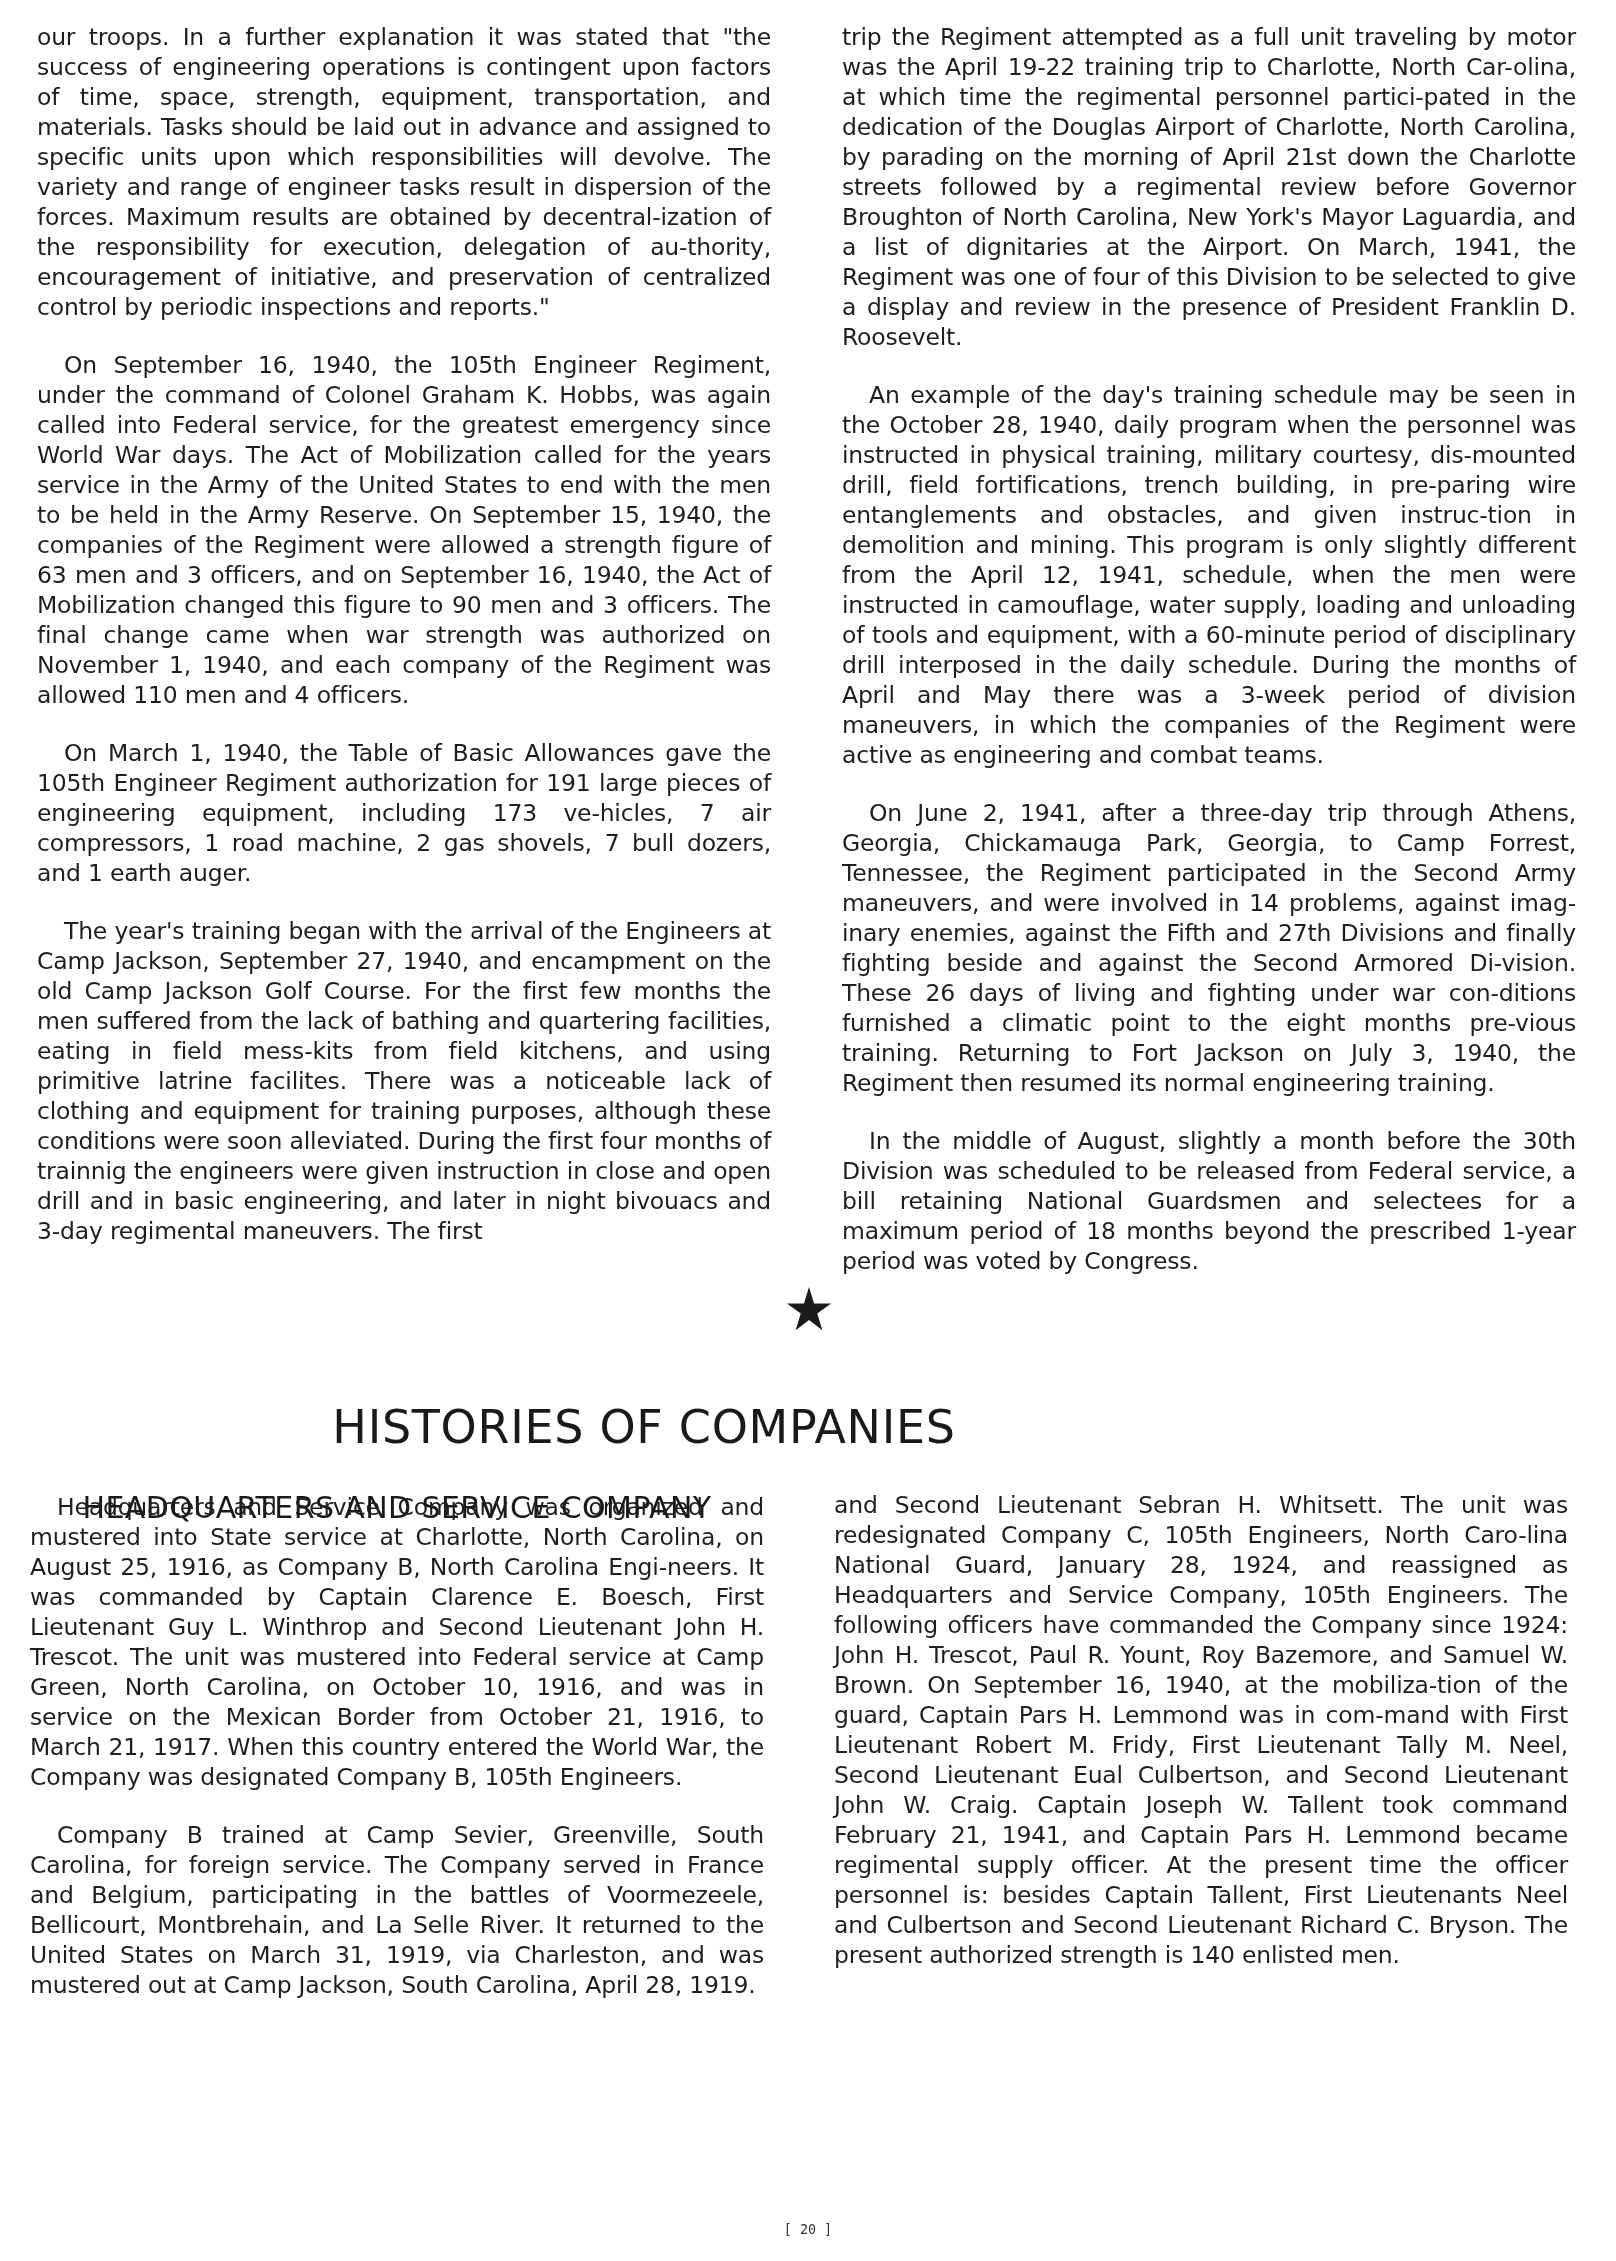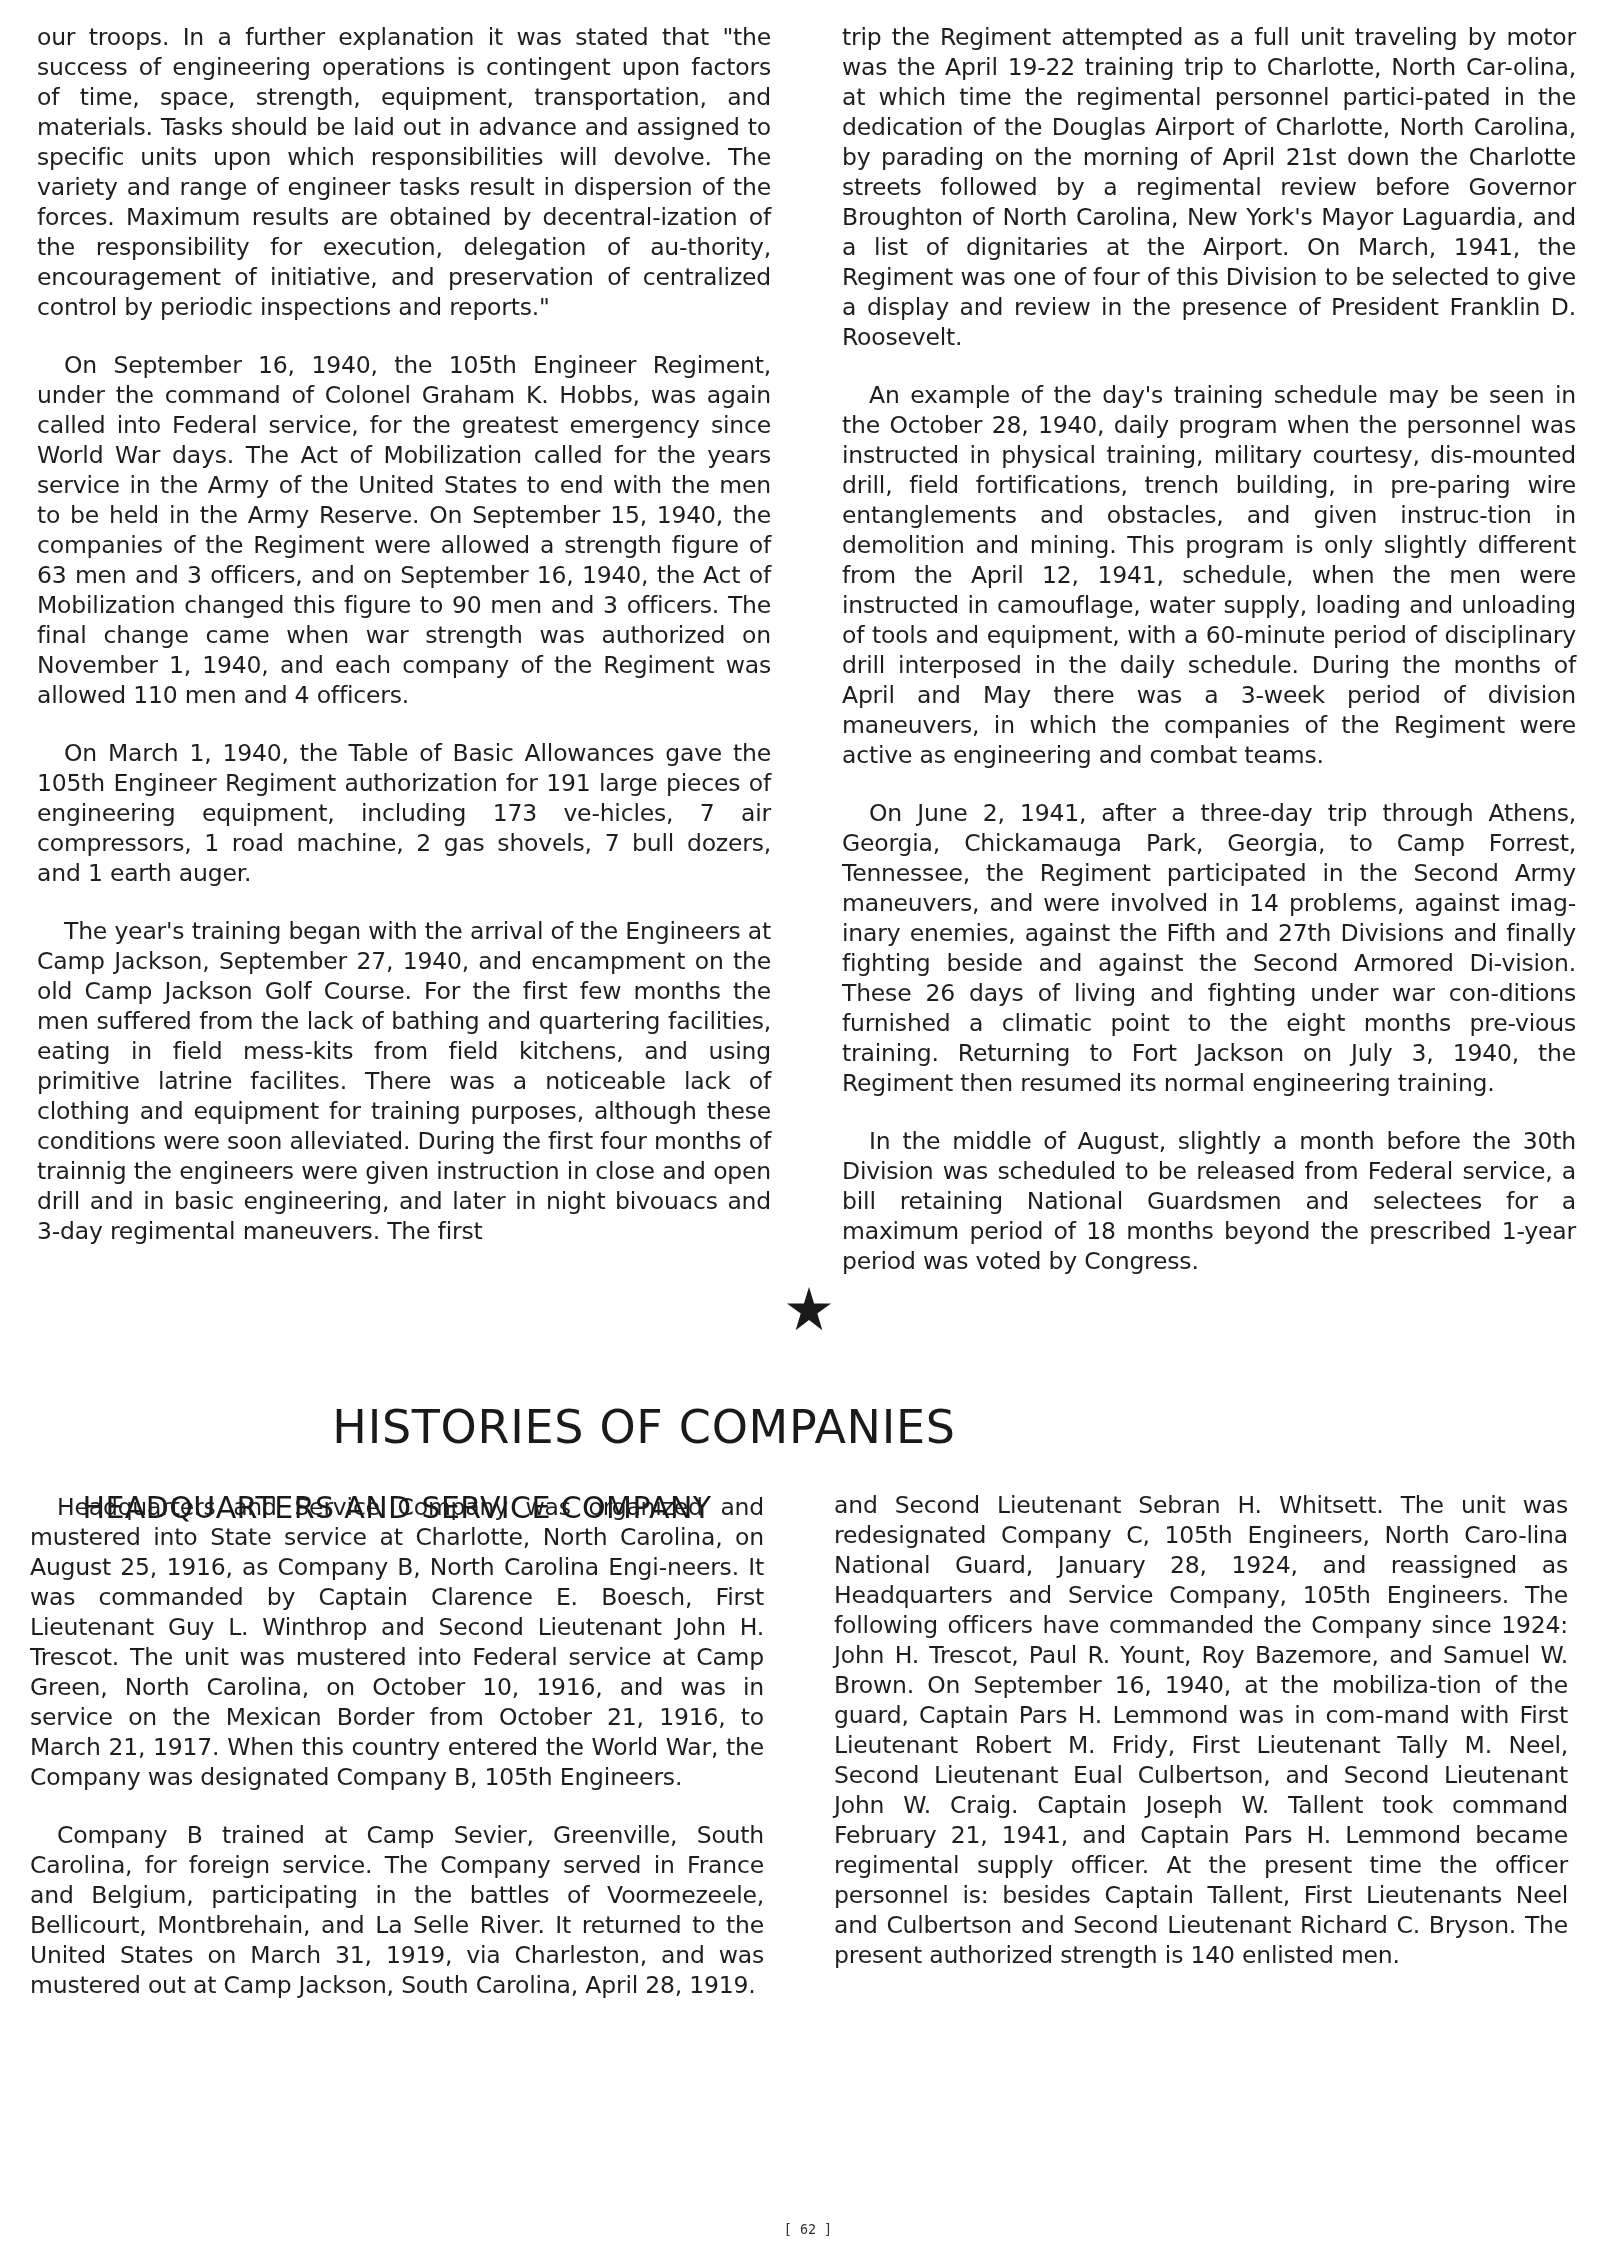--- a/index.html
+++ b/index.html
@@ -114,14 +114,14 @@
 
 <div class="col" id="bottom-left">
   <p class="indent">Headquarters and Service Company was organized and mustered into State service at Charlotte, North Carolina, on August 25, 1916, as Company B, North Carolina Engi-neers.  It was commanded by Captain Clarence E. Boesch, First Lieutenant Guy L. Winthrop and Second Lieutenant John H. Trescot.  The unit was mustered into Federal service at Camp Green, North Carolina, on October 10, 1916, and was in service on the Mexican Border from October 21, 1916, to March 21, 1917.  When this country entered the World War, the Company was designated Company B, 105th Engineers.</p>
   <p class="indent">Company B trained at Camp Sevier, Greenville, South Carolina, for foreign service. The Company served in France and Belgium, participating in the battles of Voormezeele, Bellicourt, Montbrehain, and La Selle River.  It returned to the United States on March 31, 1919, via Charleston, and was mustered out at Camp Jackson, South Carolina, April 28, 1919.</p>
 </div>
 
 <div class="col" id="bottom-right">
   <p>and Second Lieutenant Sebran H. Whitsett.  The unit was redesignated Company C, 105th Engineers, North Caro-lina National Guard, January 28, 1924, and reassigned as Headquarters and Service Company, 105th Engineers.  The following officers have commanded the Company since 1924: John H. Trescot, Paul R. Yount, Roy Bazemore, and Samuel W. Brown.  On September 16, 1940, at the mobiliza-tion of the guard, Captain Pars H. Lemmond was in com-mand with First Lieutenant Robert M. Fridy, First Lieutenant Tally M. Neel, Second Lieutenant Eual Culbertson, and Second Lieutenant John W. Craig.  Captain Joseph W. Tallent took command February 21, 1941, and Captain Pars H. Lemmond became regimental supply officer.  At the present time the officer personnel is: besides Captain Tallent, First Lieutenants Neel and Culbertson and Second Lieutenant Richard C. Bryson.  The present authorized strength is 140 enlisted men.</p>
 </div>
 
-<div class="page-number">[ 62 ]</div>
+<div class="page-number">[ 20 ]</div>
 
 
 </body></html>

